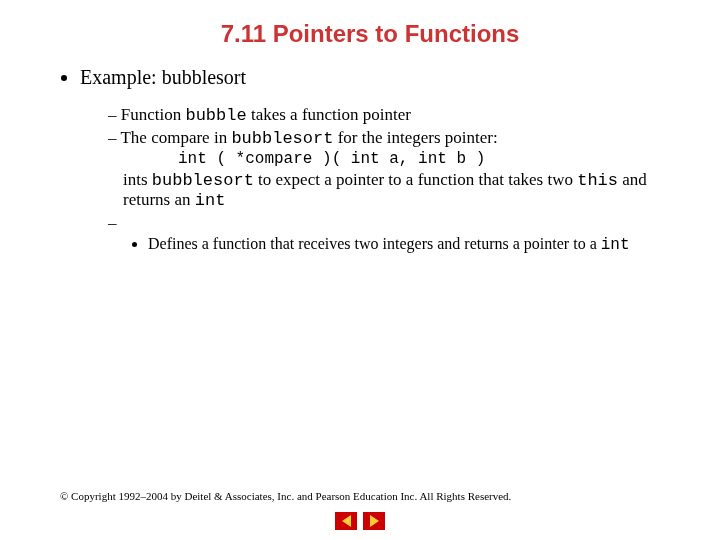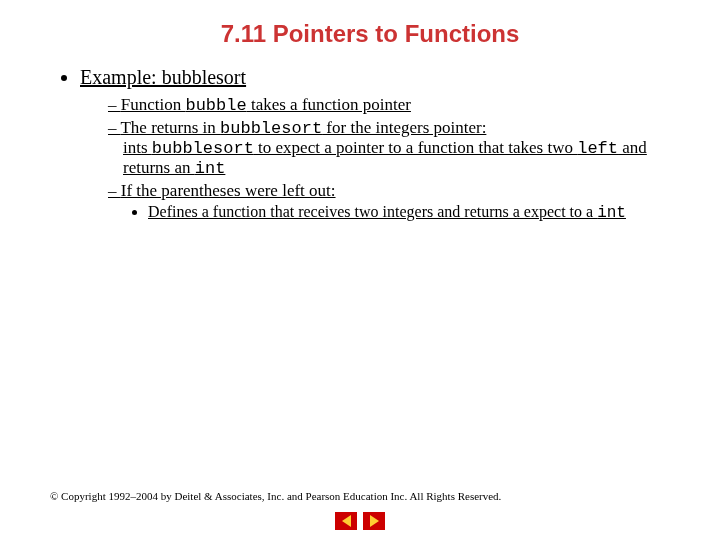--- a/index.html
+++ b/index.html
@@ -22,25 +22,24 @@
     font-family: Arial, Helvetica, sans-serif;
     font-weight: bold;
     font-size: 24px;
     margin-bottom: 18px;
   }
   ul.level1 {
     list-style-type: disc;
     margin: 0;
     padding-left: 30px;
     font-size: 20px;
-    text-decoration: underline;
   }
   ul.level2 {
     list-style: none;
-    margin: 6px 0 0 0;
+    margin: 16px 0 0 0;
     padding-left: 28px;
     font-size: 17px;
   }
   ul.level2 > li::before {
     content: "– ";
   }
   ul.level3 {
     list-style-type: disc;
     margin: 2px 0 0 0;
     padding-left: 40px;
@@ -62,21 +61,21 @@
     margin-top: 2px;
     margin-bottom: 2px;
   }
   .continuation {
     margin-left: 15px;
     font-size: 17px;
   }
   .footer {
     position: absolute;
     bottom: 38px;
-    left: 50px;
+    left: 60px;
     font-size: 11px;
   }
   .nav {
     position: absolute;
     bottom: 10px;
     left: 50%;
     transform: translateX(-50%);
     display: flex;
     gap: 6px;
   }
@@ -111,30 +110,30 @@
   <ul class="level1">
     <li>
       <span>Example: bubblesort</span>
 
       <ul class="level2">
         <li>
           <span>Function </span><span class="code">bubble</span><span> takes a function pointer</span>
         </li>
 
         <li>
-          <span>The returns in </span><span class="code">bubblesort</span><span> for the integers pointer:</span>
+          <span>The compare in </span><span class="code">bubblesort</span><span> for the integers pointer:</span>
+          <div class="codeblock">int ( *compare )( int a, int b )</div>
           <div class="continuation">
-            <span>ints </span><span class="code">bubblesort</span><span> to expect a pointer to a function that takes two </span><span class="code">left</span><span> and returns an </span><span class="code">int</span>
+            <span>ints </span><span class="code">bubblesort</span><span> to expect a pointer to a function that takes two </span><span class="code">this</span><span> and returns an </span><span class="code">int</span>
           </div>
         </li>
 
         <li>
-          <span>If the parentheses were left out:</span>
           <ul class="level3">
-            <li><span>Defines a function that receives two integers and returns a expect to a </span><span class="code">int</span></li>
+            <li><span>Defines a function that receives two integers and returns a pointer to a </span><span class="code">int</span></li>
           </ul>
         </li>
       </ul>
     </li>
   </ul>
 </div>
 
 <div class="footer">© Copyright 1992–2004 by Deitel &amp; Associates, Inc. and Pearson Education Inc. All Rights Reserved.</div>
 
 <div class="nav">

